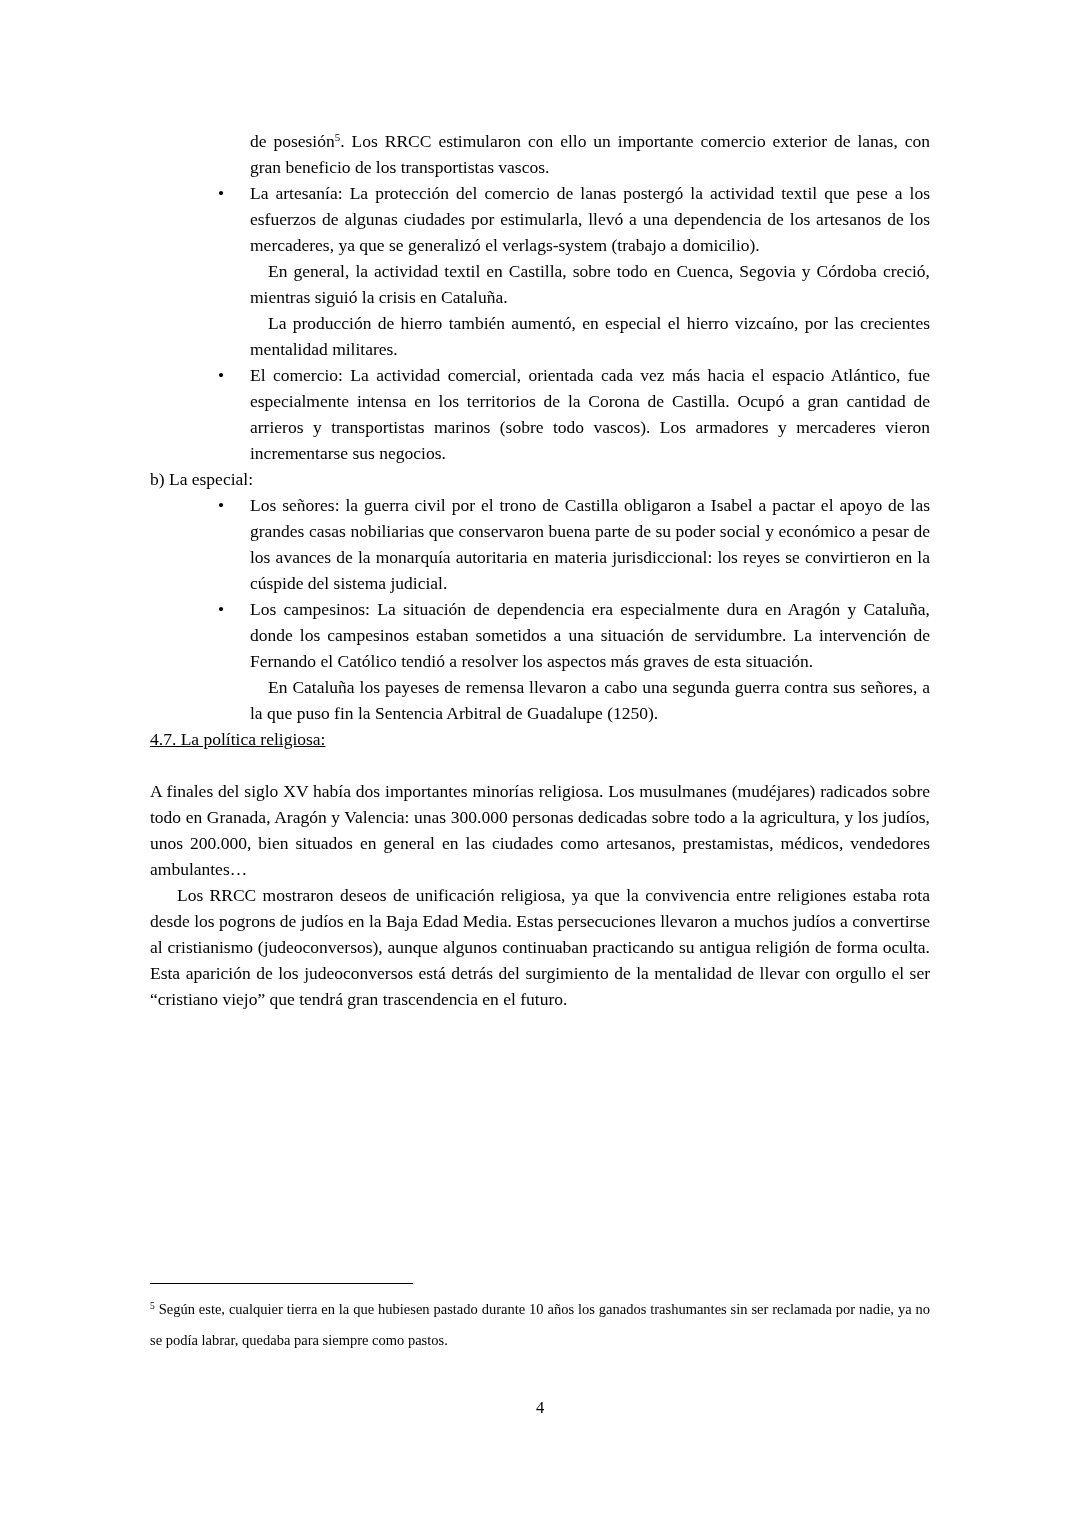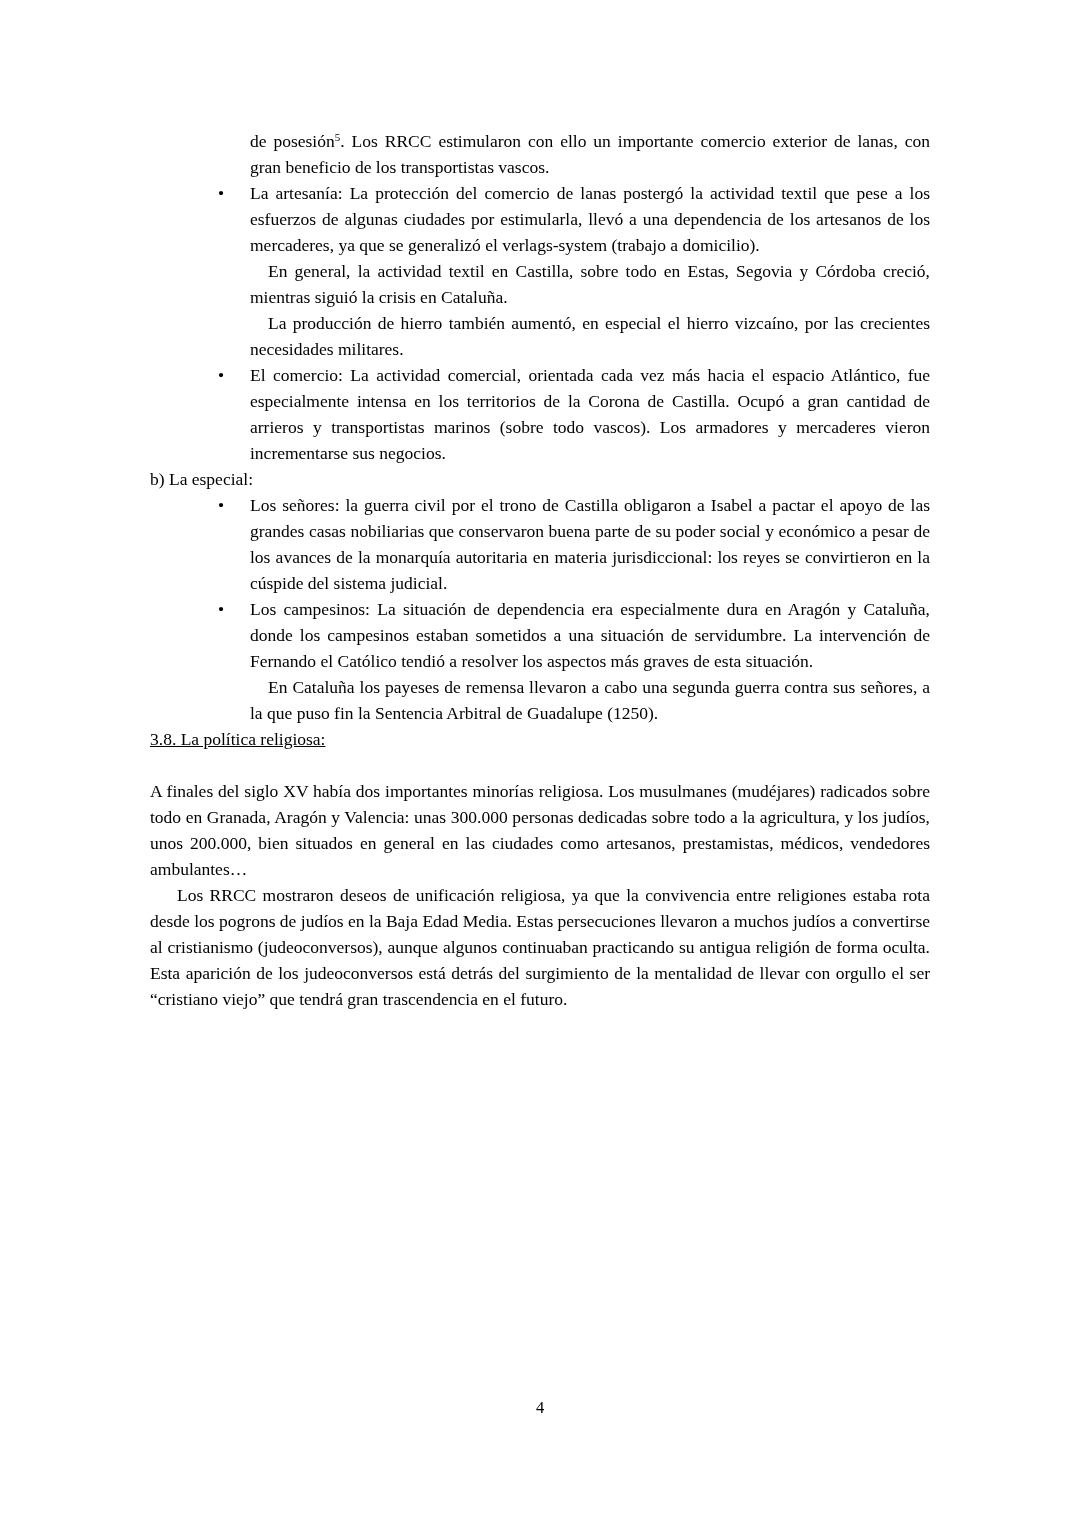--- a/index.html
+++ b/index.html
@@ -72,39 +72,43 @@
 <body>
 
 <div class="page">
 
   <main class="content">
 
     <p class="ml"><span>de posesión</span><sup class="fnref">5</sup><span>. Los RRCC estimularon con ello un importante comercio exterior de lanas, con gran beneficio de los transportistas vascos.</span></p>
 
     <p class="bullet"><span class="marker">•</span><span>La artesanía: La protección del comercio de lanas postergó la actividad textil que pese a los esfuerzos de algunas ciudades por estimularla, llevó a una dependencia de los artesanos de los mercaderes, ya que se generalizó el verlags-system (trabajo a domicilio).</span></p>
 
-    <p class="sub-indent">En general, la actividad textil en Castilla, sobre todo en Estas, Segovia y Córdoba creció, mientras siguió la crisis en Cataluña.</p>
+    <p class="sub-indent">En general, la actividad textil en Castilla, sobre todo en Cuenca, Segovia y Córdoba creció, mientras siguió la crisis en Cataluña.</p>
 
-    <p class="sub-indent">La producción de hierro también aumentó, en especial el hierro vizcaíno, por las crecientes necesidades militares.</p>
+    <p class="sub-indent">La producción de hierro también aumentó, en especial el hierro vizcaíno, por las crecientes mentalidad militares.</p>
 
     <p class="bullet"><span class="marker">•</span><span>El comercio: La actividad comercial, orientada cada vez más hacia el espacio Atlántico, fue especialmente intensa en los territorios de la Corona de Castilla. Ocupó a gran cantidad de arrieros y transportistas marinos (sobre todo vascos). Los armadores y mercaderes vieron incrementarse sus negocios.</span></p>
 
     <p>b) La especial:</p>
 
 
     <p class="bullet"><span class="marker">•</span><span>Los señores: la guerra civil por el trono de Castilla obligaron a Isabel a pactar el apoyo de las grandes casas nobiliarias que conservaron buena parte de su poder social y económico a pesar de los avances de la monarquía autoritaria en materia jurisdiccional: los reyes se convirtieron en la cúspide del sistema judicial.</span></p>
 
     <p class="bullet"><span class="marker">•</span><span>Los campesinos: La situación de dependencia era especialmente dura en Aragón y Cataluña, donde los campesinos estaban sometidos a una situación de servidumbre. La intervención de Fernando el Católico tendió a resolver los aspectos más graves de esta situación.</span></p>
 
     <p class="sub-indent">En Cataluña los payeses de remensa llevaron a cabo una segunda guerra contra sus señores, a la que puso fin la Sentencia Arbitral de Guadalupe (1250).</p>
 
-    <h2 class="heading">3.8. La política religiosa:</h2>
+    <h2 class="heading">4.7. La política religiosa:</h2>
 
     <p>A finales del siglo XV había dos importantes minorías religiosa. Los musulmanes (mudéjares) radicados sobre todo en Granada, Aragón y Valencia: unas 300.000 personas dedicadas sobre todo a la agricultura, y los judíos, unos 200.000, bien situados en general en las ciudades como artesanos, prestamistas, médicos, vendedores ambulantes…</p>
 
     <p class="ind-lg">Los RRCC mostraron deseos de unificación religiosa, ya que la convivencia entre religiones estaba rota desde los pogrons de judíos en la Baja Edad Media. Estas persecuciones llevaron a muchos judíos a convertirse al cristianismo (judeoconversos), aunque algunos continuaban practicando su antigua religión de forma oculta. Esta aparición de los judeoconversos está detrás del surgimiento de la mentalidad de llevar con orgullo el ser “cristiano viejo” que tendrá gran trascendencia en el futuro.</p>
 
   </main>
 
+  <div class="footnote-area">
+    <div class="fn-rule"></div>
+    <p class="footnote"><sup>5</sup><span> Según este, cualquier tierra en la que hubiesen pastado durante 10 años los ganados trashumantes sin ser reclamada por nadie, ya no se podía labrar, quedaba para siempre como pastos.</span></p>
+  </div>
 
   <div class="page-number">4</div>
 
 </div>
 
 </body></html>

